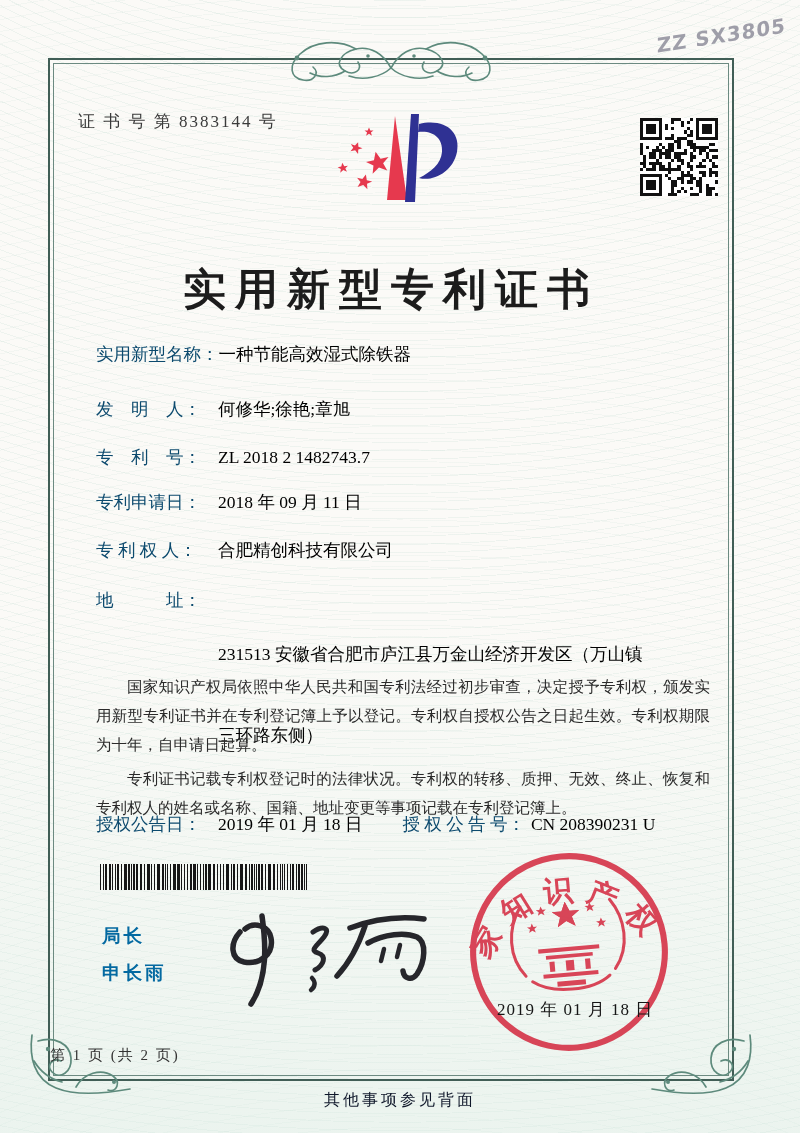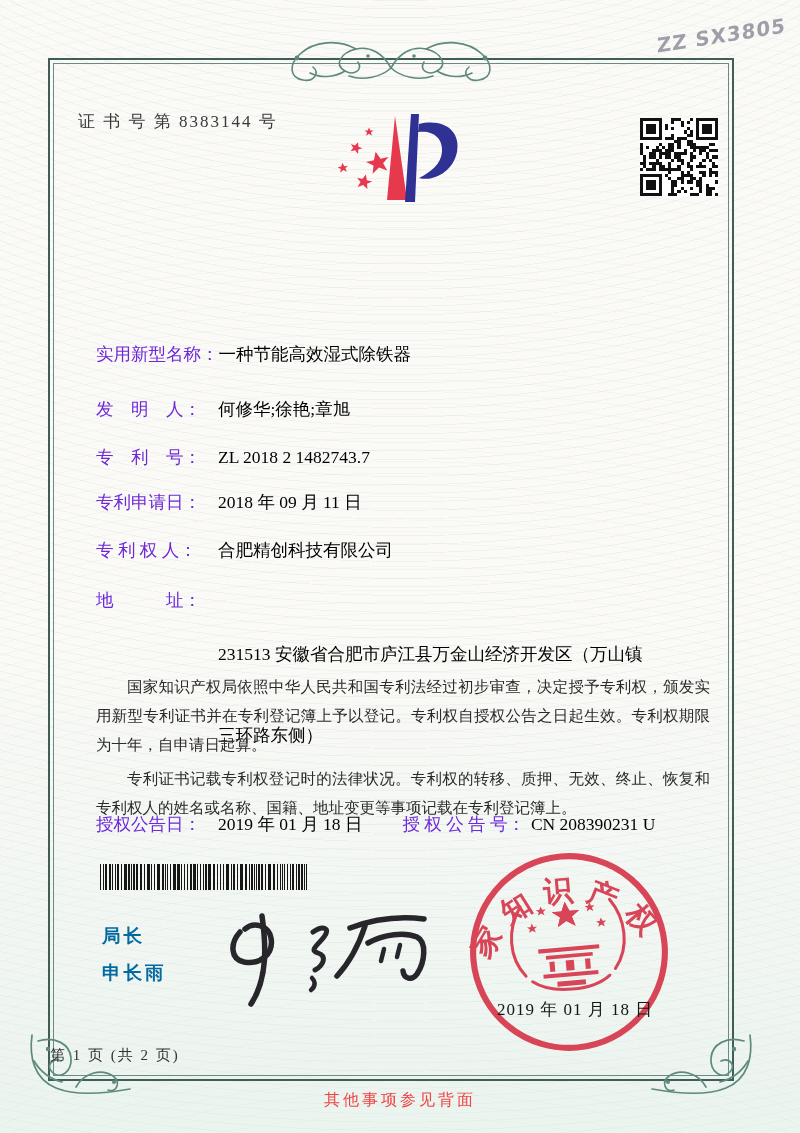--- a/index.html
+++ b/index.html
@@ -28,38 +28,38 @@
     position:absolute;left:28px;top:50px;font-size:17px;letter-spacing:2px;color:#3a3a3a;
   }
   .logo{position:absolute;left:283px;top:50px;width:132px;height:110px;}
   .qr{position:absolute;left:590px;top:58px;width:78px;height:78px;}
   .title{
     position:absolute;left:0;top:172px;width:100%;text-align:center;
     font-size:43px;font-weight:700;letter-spacing:9px;color:#1c1c1c;white-space:nowrap;
   }
   .fields{position:absolute;left:46px;top:281px;width:610px;font-size:17.5px;}
   .row{display:flex;line-height:27px;}
-  .row .lbl{flex:0 0 122px;white-space:pre;color:#6d28d9;}
+  .row .lbl{flex:0 0 122px;white-space:pre;color:#0c4a6e;}
   .row .val{white-space:pre-wrap;color:#000000;}
   .m1{margin-bottom:28px}.m2{margin-bottom:21px}.m3{margin-bottom:18px}
   .m4{margin-bottom:21px}.m5{margin-bottom:23px}.m6{margin-bottom:8px}
   .grant .pair2{margin-left:40px;display:flex;text-align:center;}
   .grant .pair2 .lbl{flex:0 0 auto;margin-right:6px;}
   .paras{
     position:absolute;left:46px;top:612px;width:614px;
     font-size:15.5px;line-height:29px;text-align:justify;color:#2a2a2a;
   }
   .paras p{margin:0 0 5px 0;text-indent:2em;}
   .barcode{position:absolute;left:50px;top:804px;width:212px;height:26px;}
   .officer{position:absolute;left:52px;top:858px;font-size:18.5px;letter-spacing:3px;line-height:37px;color:#0369a1;font-weight:600;}
   .signature{position:absolute;left:168px;top:826px;width:220px;height:130px;}
   .seal{position:absolute;left:417px;top:790px;width:204px;height:204px;transform:rotate(-5deg);opacity:.92;}
   .seal-date{position:absolute;left:447px;top:938px;font-size:17px;letter-spacing:1px;color:#161616;z-index:3;}
   .page-num{position:absolute;left:0;top:986px;width:100%;text-align:left;font-size:15px;letter-spacing:2px;color:#333;}
-  .back-note{position:absolute;left:0;top:1090px;width:100%;text-align:center;font-size:16px;letter-spacing:3px;color:#ef4444;}
+  .back-note{position:absolute;left:0;top:1090px;width:100%;text-align:center;font-size:16px;letter-spacing:3px;color:#0f172a;}
   .top-ornament{position:absolute;left:50%;top:-24px;transform:translateX(-50%);width:250px;height:56px;}
   .corner-orn{position:absolute;width:112px;height:74px;}
   .corner-orn.bl{left:-26px;bottom:-22px;}
   .corner-orn.br{right:-26px;bottom:-22px;transform:scaleX(-1);}
 </style>
 </head>
 <body>
 
 <div class="hand-note">ZZ SX3805</div>
 
@@ -316,20 +316,21 @@
         <rect x="11" y="24" width="1" height="1" fill="#111"></rect>
         <rect x="16" y="24" width="1" height="1" fill="#111"></rect>
         <rect x="17" y="24" width="1" height="1" fill="#111"></rect>
         <rect x="18" y="24" width="1" height="1" fill="#111"></rect>
         <rect x="21" y="24" width="1" height="1" fill="#111"></rect>
         <rect x="22" y="24" width="1" height="1" fill="#111"></rect>
         <rect x="24" y="24" width="1" height="1" fill="#111"></rect>
       </svg>
   </div>
 
+  <h1 class="title">实用新型专利证书</h1>
 
   <div class="fields">
     <div class="row m1">
       <span class="lbl">实用新型名称：</span>
       <span class="val">一种节能高效湿式除铁器</span>
     </div>
     <div class="row m2">
       <span class="lbl">发　明　人：</span>
       <span class="val">何修华;徐艳;章旭</span>
     </div>

